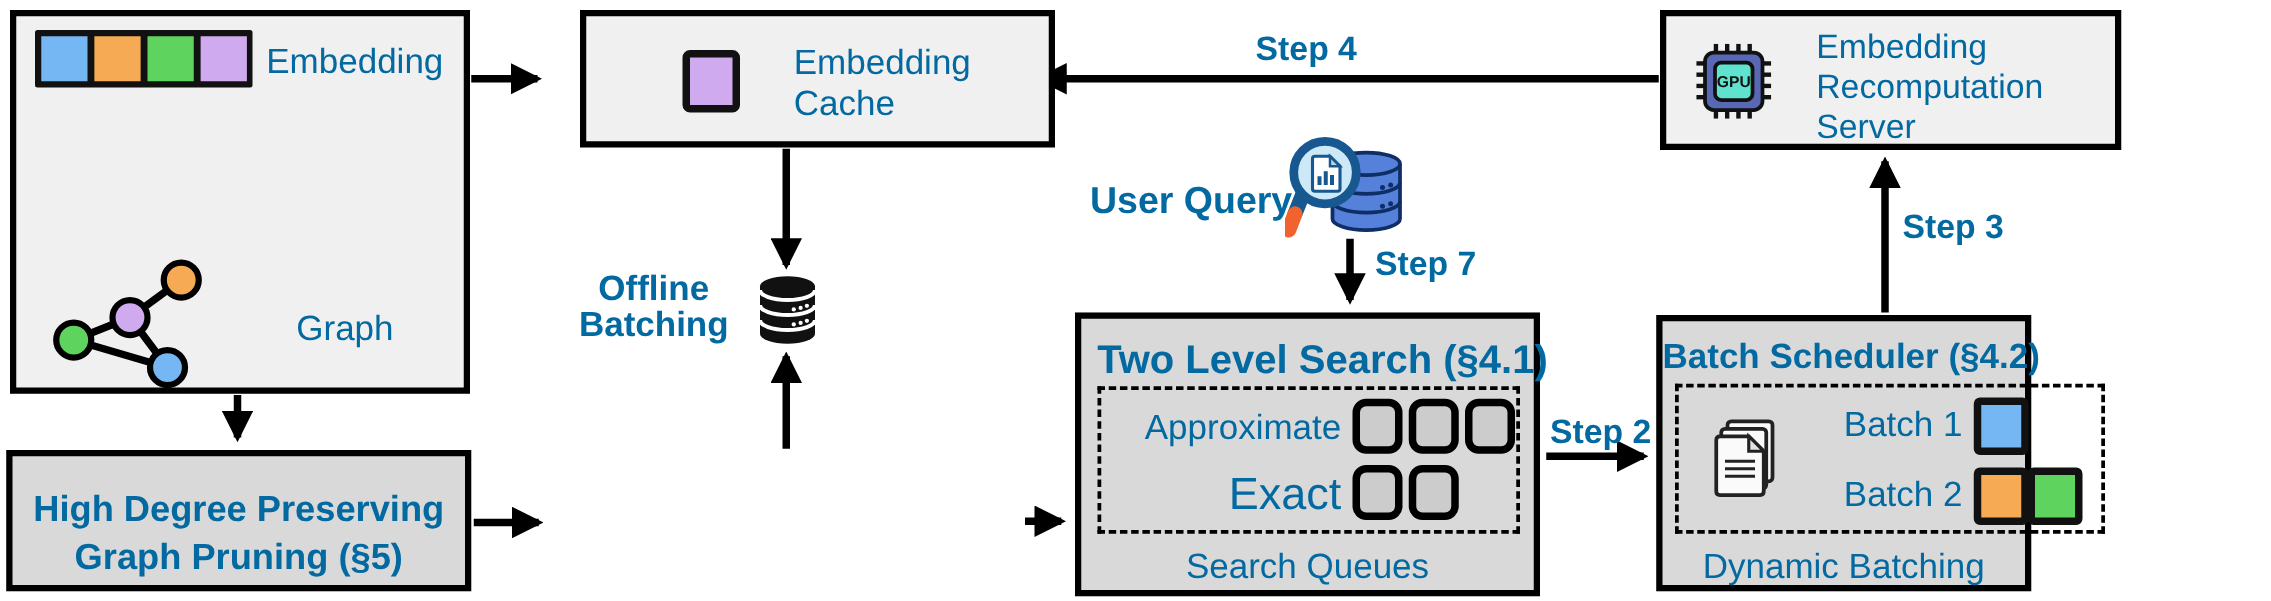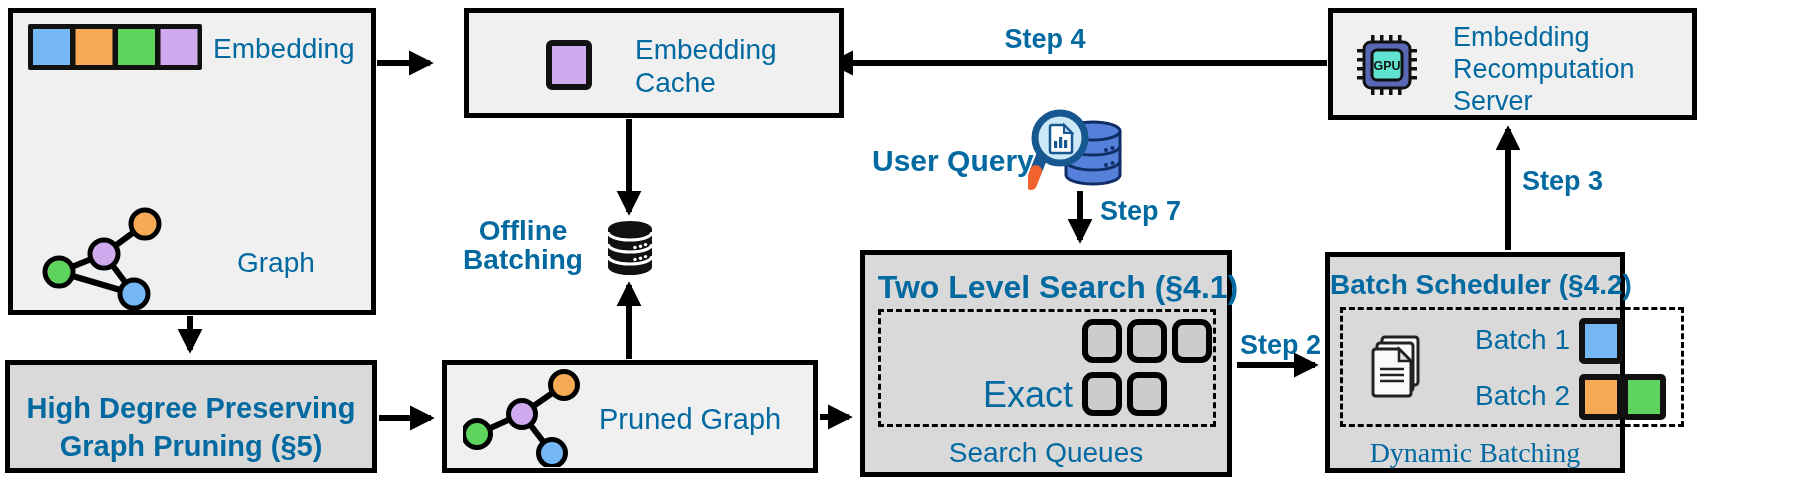--- a/index.html
+++ b/index.html
@@ -92,36 +92,20 @@
       <circle cx="29" cy="39.5" r="1.7"></circle>
         <circle cx="34.5" cy="38.3" r="1.7"></circle>
         <circle cx="39.5" cy="36.6" r="1.7"></circle>
     </g>
   </svg>
 
   <div class="box dark" style="left:5px;top:360px;width:372px;height:113px;">
     <div class="lbl bold wrap center" style="left:8px;top:14px;width:346px;font-size:29px;line-height:38px;margin-top:10px;">High Degree Preserving Graph Pruning (§5)</div>
   </div>
 
-  <div class="box light" style="left:442px;top:360px;width:376px;height:113px;">
-    <svg class="icon" style="left:16px;top:4px;" width="122" height="98" viewBox="0 0 122 98">
-      <g stroke="#000" stroke-width="6">
-        <line x1="101" y1="16" x2="59" y2="45"></line>
-        <line x1="59" y1="45" x2="14" y2="65"></line>
-        <line x1="59" y1="45" x2="89" y2="84"></line>
-      </g>
-      <g stroke="#000" stroke-width="5">
-        <circle cx="101" cy="16" r="13.5" fill="#F6AA54"></circle>
-        <circle cx="59" cy="45" r="13.5" fill="#CFAAEF"></circle>
-        <circle cx="14" cy="65" r="13.5" fill="#5ED45E"></circle>
-        <circle cx="89" cy="84" r="13.5" fill="#74B7F2"></circle>
-      </g>
-    </svg>
-    <div class="lbl" style="left:152px;top:38px;font-size:29px;">Pruned Graph</div>
-  </div>
 
   <div class="lbl bold" style="left:872px;top:144px;font-size:30px;">User Query</div>
   <svg class="icon" style="left:1028px;top:103px;" width="100" height="95" viewBox="0 0 100 95">
     <g>
       <path d="M38,28 V72 A27,9 0 0 0 92,72 V28" stroke="#0F2E66" stroke-width="3" fill="#5581DA"></path>
       <ellipse cx="65" cy="28" rx="27" ry="9" stroke="#0F2E66" stroke-width="3" fill="#5581DA"></ellipse>
       <g fill="none" stroke="#0F2E66" stroke-width="3">
         <path d="M38,43 A27,9 0 0 0 92,43"></path>
         <path d="M38,58 A27,9 0 0 0 92,58"></path>
       </g>
@@ -142,20 +126,21 @@
         <rect x="26" y="38" width="3.2" height="7" fill="#16588F"></rect>
         <rect x="31" y="34" width="3.2" height="11" fill="#16588F"></rect>
         <rect x="36" y="37" width="3.2" height="8" fill="#16588F"></rect>
       </g>
     </g>
   </svg>
 
   <div class="box dark" style="left:860px;top:250px;width:372px;height:227px;">
     <div class="lbl bold center" style="left:12px;top:14px;width:100%;font-size:32px;">Two Level Search (§4.1)</div>
     <div class="dashedrect" style="left:13px;top:54px;width:338px;height:118px;"></div>
+    <div class="lbl right" style="left:18px;top:64px;width:190px;font-size:28px;line-height:46px;">Approximate</div>
     <div class="qrow" style="left:217px;top:64px;">
       <div class="qsq"></div>
       <div class="qsq"></div>
       <div class="qsq"></div>
     </div>
     <div class="lbl right" style="left:18px;top:117px;width:190px;font-size:36px;line-height:46px;">Exact</div>
     <div class="qrow" style="left:217px;top:117px;">
       <div class="qsq"></div>
       <div class="qsq"></div>
     </div>
@@ -178,21 +163,21 @@
     </svg>
     <div class="lbl right" style="left:110px;top:60px;width:130px;font-size:28px;line-height:46px;">Batch 1</div>
     <svg class="icon" style="left:248px;top:60px;" width="46" height="48" viewBox="0 0 46 48">
       <rect x="4" y="4" width="38" height="40" rx="2" stroke="#111" stroke-width="6" fill="#74B7F2"></rect>
     </svg>
     <div class="lbl right" style="left:110px;top:116px;width:130px;font-size:28px;line-height:46px;">Batch 2</div>
     <svg class="icon" style="left:248px;top:116px;" width="90" height="48" viewBox="0 0 90 48">
       <rect x="4" y="4" width="38" height="40" rx="2" stroke="#111" stroke-width="6" fill="#F6AA54"></rect>
       <rect x="47" y="4" width="38" height="40" rx="2" stroke="#111" stroke-width="6" fill="#5ED45E"></rect>
     </svg>
-    <div class="lbl center" style="left:0;top:180px;width:100%;font-size:28px;font-family:Liberation Serif, serif;">Dynamic Batching</div>
+    <div class="lbl center" style="left:0;top:180px;width:100%;font-size:28px;">Dynamic Batching</div>
   </div>
 
   <div class="box light" style="left:1328px;top:8px;width:369px;height:112px;">
     <svg class="icon" style="left:24px;top:22px;" width="60" height="60" viewBox="0 0 60 60">
       <g fill="#111">
         <rect x="14" y="0" width="3.5" height="8"></rect>
           <rect x="23" y="0" width="3.5" height="8"></rect>
           <rect x="32" y="0" width="3.5" height="8"></rect>
           <rect x="41" y="0" width="3.5" height="8"></rect>
         <rect x="14" y="52" width="3.5" height="8"></rect>

